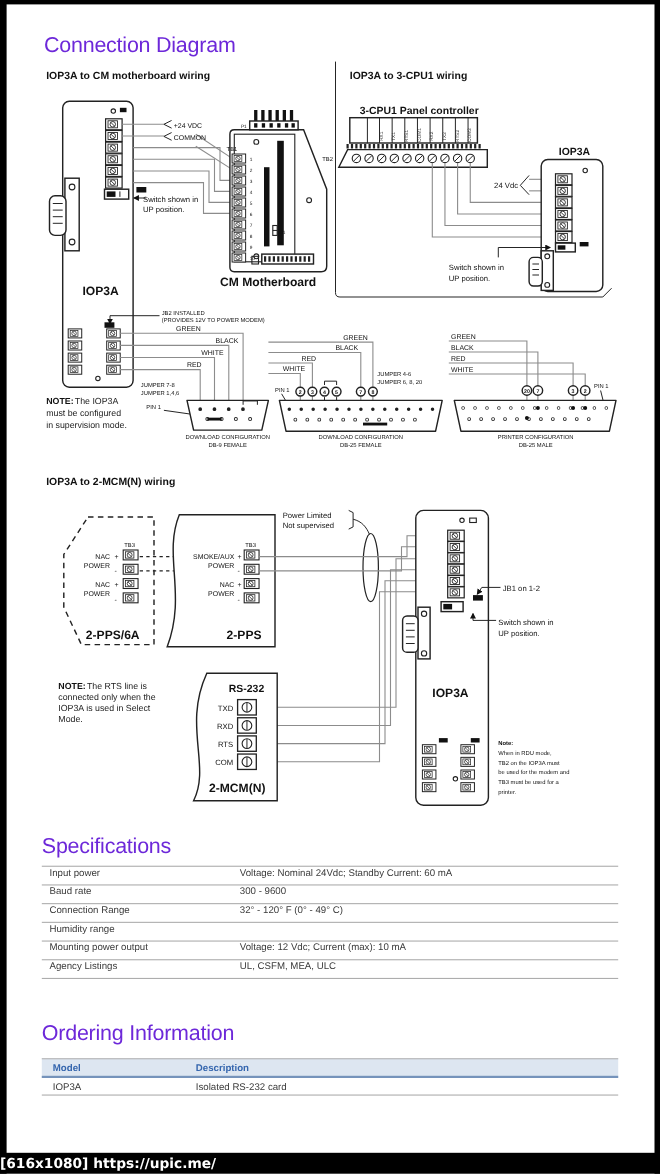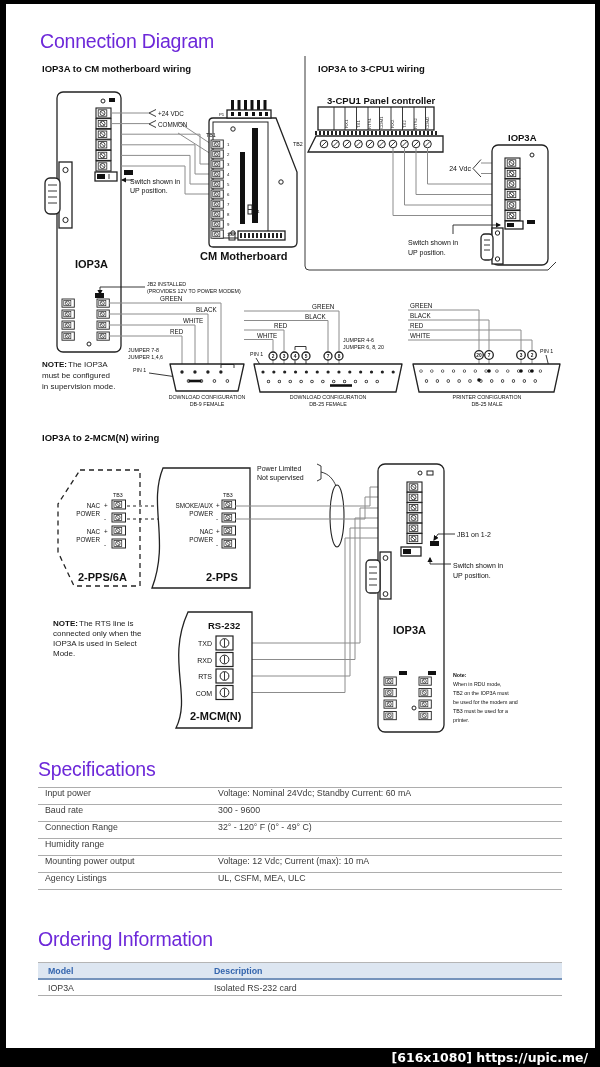--- a/index.html
+++ b/index.html
@@ -3,21 +3,21 @@
 <meta charset="utf-8">
 <style>
   html,body{margin:0;padding:0}
   body{width:600px;height:1067px;position:relative;background:#fff;
        font-family:"Liberation Sans",sans-serif;overflow:hidden}
   .bar{position:absolute;background:#000}
   #bar-top{left:0;top:0;width:600px;height:4px}
   #bar-left{left:0;top:0;width:6px;height:1067px}
   #bar-right{left:595px;top:0;width:5px;height:1067px}
   #bar-bottom{left:0;top:1048px;width:600px;height:19px;color:#fff;
-      text-align:right;font:bold 12.5px "DejaVu Sans",sans-serif;line-height:19px;
+      text-align:left;font:bold 12.5px "DejaVu Sans",sans-serif;line-height:19px;
       padding-right:12px;box-sizing:border-box}
   h1.sec{position:absolute;margin:0;font-weight:normal;color:#6d28d9;font-size:19.5px;letter-spacing:-0.2px}
   #title{left:40px;top:30px}
   #specs-title{left:38px;top:758px}
   #order-title{left:38px;top:928px}
   svg{position:absolute;left:0;top:0}
   
   .st{font:bold 9.5px "Liberation Sans",sans-serif;fill:#111}
   .dn{font:bold 11px "Liberation Sans",sans-serif;fill:#111}
   .dn2{font:bold 9.5px "Liberation Sans",sans-serif;fill:#111}
@@ -38,21 +38,21 @@
   .k{fill:none;stroke:#222;stroke-width:0.9}
   .blk{fill:#111}
   
   .spec-table{position:absolute;left:38px;top:787px;width:524px;font-size:8.8px;color:#3a3a3a;border-bottom:1px solid #adadad}
   .spec-row{display:flex;border-top:1px solid #adadad;height:16px;align-items:flex-start}
   .spec-row .c1{width:180px;padding-left:7px;box-sizing:border-box}
   .spec-row .c2{flex:1}
   .ord-table{position:absolute;left:38px;top:962px;width:524px;font-size:8.8px;color:#3a3a3a}
   .ord-head{display:flex;align-items:center;height:15px;background:#dde6f1;border-top:1px solid #b5b5b5;border-bottom:2px solid #7593bb;color:#3566ae;font-weight:bold}
   .ord-row{display:flex;align-items:center;height:15px;border-bottom:1px solid #adadad}
-  .ord-table .c1{width:176px;padding-left:10px;box-sizing:border-box}
+  .ord-table .c1{width:140px;padding-left:10px;box-sizing:border-box}
   .ord-table .c2{flex:1}
 </style>
 </head>
 <body>
 
 <h1 class="sec" id="title">Connection Diagram</h1>
 
 <svg width="600" height="756" viewBox="0 0 600 756">
   <defs>
     <marker id="ah" viewBox="0 0 10 10" refX="8" refY="5" markerWidth="6" markerHeight="6" orient="auto">

